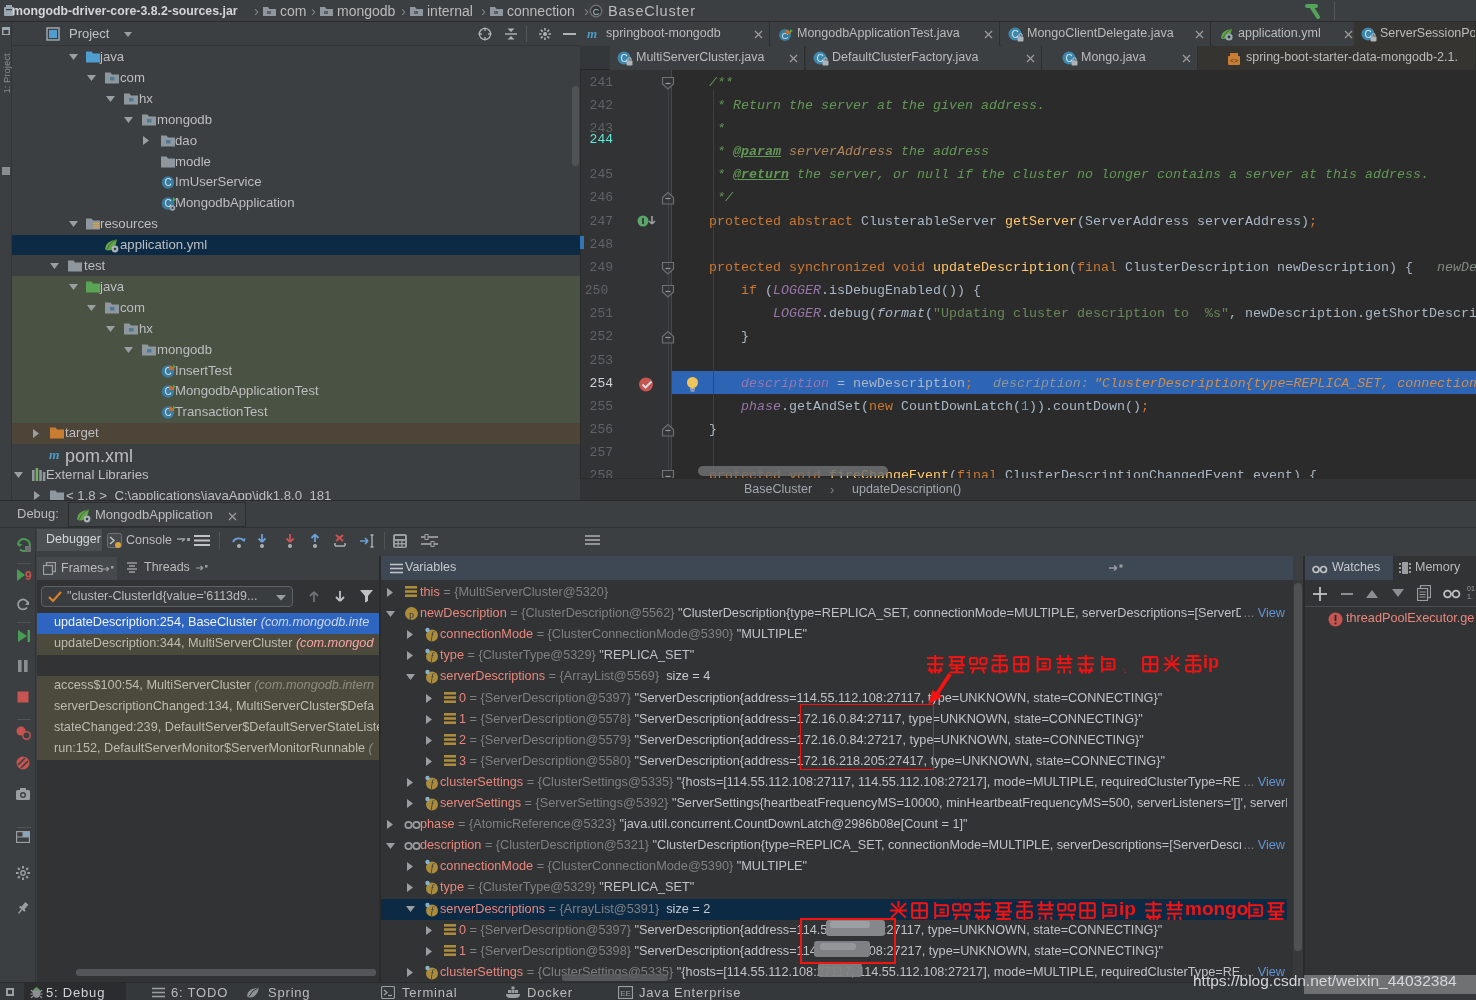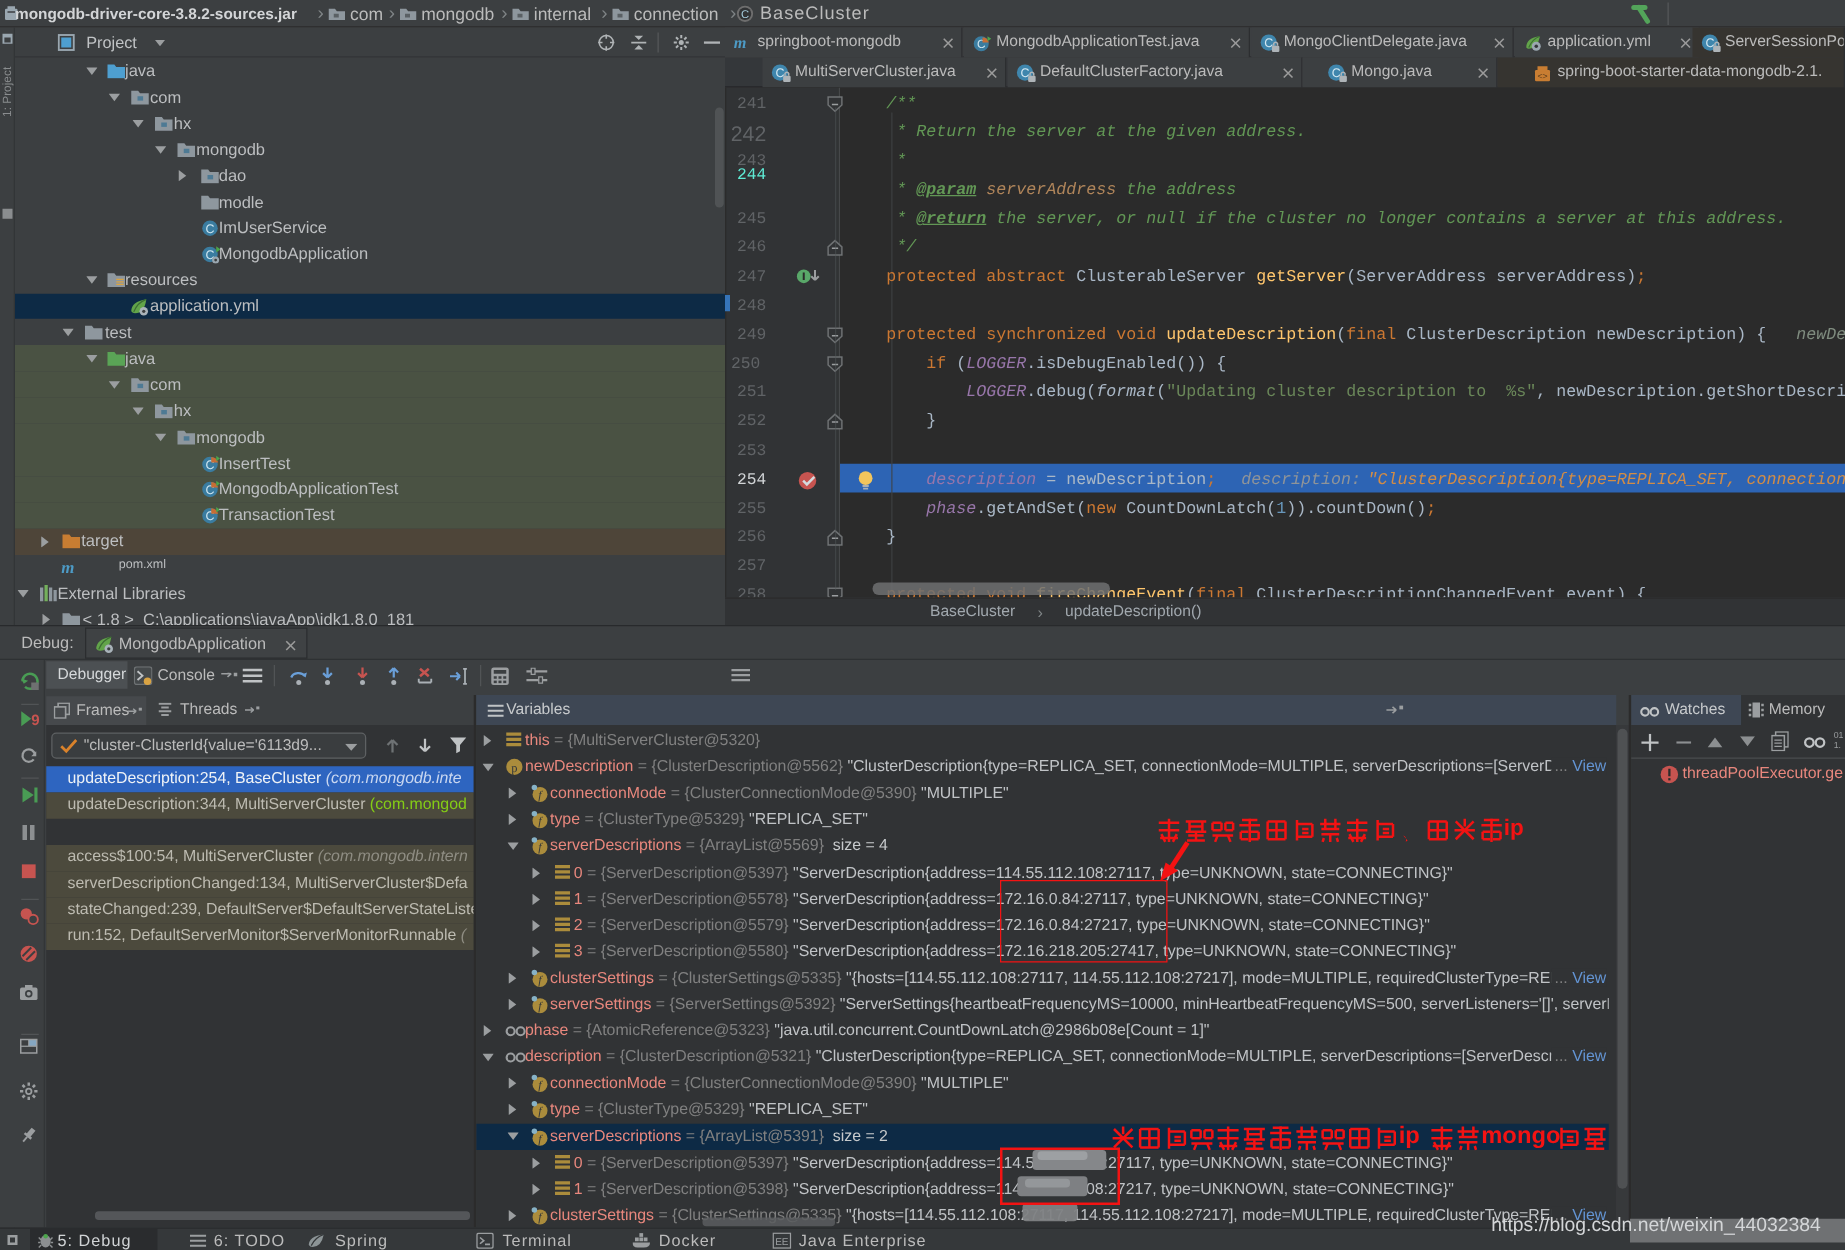--- a/index.html
+++ b/index.html
@@ -451,21 +451,21 @@
       <svg width="16" height="13" viewBox="0 0 16 13">
         <path d="M1,1.5h5.5l1.5,2H15v9H1z" fill="#c87d32"></path>
       </svg>
     </div>
 <div class="a" style="left:65px;top:425.2px;white-space:pre;font-size:13.2px;color:#bcbec0;">target</div>
 <div class="a" style="left:49px;top:447.1px;">
       <svg width="15" height="13" viewBox="0 0 15 13">
         <text x="0" y="11.5" font-size="13.5" font-style="italic" font-weight="bold" fill="#4d9bc6" font-family="Liberation Serif">m</text>
       </svg>
     </div>
-<div class="a" style="left:65px;top:446.1px;white-space:pre;font-size:10px;color:#bcbec0;margin-left:30px;">pom.xml</div>
+<div class="a" style="left:65px;top:446.1px;white-space:pre;font-size:18px;color:#bcbec0;">pom.xml</div>
 <div class="a" style="left:14px;top:471px;">
       <svg width="9" height="8" viewBox="0 0 9 8">
         <path d="M0,1h9l-4.5,6z" fill="#9b9ea0"></path>
       </svg>
     </div>
 <div class="a" style="left:31px;top:468px;">
       <svg width="15" height="14" viewBox="0 0 15 14">
         <g>
           <rect x="1" y="2" width="2.6" height="11" fill="#8e979e"></rect>
           <rect x="4.6" y="0" width="2.6" height="13" fill="#74b05c"></rect>
@@ -488,21 +488,21 @@
 <div class="a" style="left:66px;top:487.9px;white-space:pre;font-size:13.2px;color:#bcbec0;">&lt; 1.8 &gt;  C:\applications\javaApp\jdk1.8.0_181</div>
 <div class="a" style="left:572px;top:86px;width:7px;height:80px;background:#595c5e;border-radius:4px;opacity:.7;"></div>
 <div class="a" style="left:580px;top:70px;width:896px;height:408px;background:#2b2b2b;overflow:hidden;">
 <div class="a" style="left:1px;top:0px;width:90px;height:408px;background:#313335;"></div>
 <div class="a" style="left:91px;top:0px;width:1px;height:408px;background:#46484a;"></div>
 <div class="a" style="left:90px;top:0px;width:1px;height:408px;background:#4e5254;opacity:0;"></div>
 <div class="a" style="left:92px;top:301px;width:804px;height:23.2px;background:#2d64b4;"></div>
 <div class="a" style="left:133px;top:20px;width:1px;height:388px;background:#3f4244;opacity:.85;"></div>
 <div class="a" style="left:0px;top:166px;width:4px;height:13px;background:#3674b8;"></div>
 <div class="a" style="left:0px;top:4.5px;white-space:pre;width:33px;text-align:right;font-size:13px;color:#606366;font-family:'Liberation Mono',monospace;">241</div>
-<div class="a" style="left:0px;top:27.67px;white-space:pre;width:33px;text-align:right;font-size:17px;color:#606366;font-family:Liberation Sans, sans-serif;">242</div>
+<div class="a" style="left:0px;top:27.67px;white-space:pre;width:33px;text-align:right;font-size:13px;color:#606366;font-family:Liberation Mono, monospace;">242</div>
 <div class="a" style="left:0px;top:50.84px;white-space:pre;width:33px;text-align:right;font-size:13px;color:#606366;font-family:'Liberation Mono',monospace;">243</div>
 <div class="a" style="left:0px;top:62px;white-space:pre;width:33px;text-align:right;font-size:13px;color:#5eead4;font-family:'Liberation Mono',monospace;">244</div>
 <div class="a" style="left:0px;top:97.18px;white-space:pre;width:33px;text-align:right;font-size:13px;color:#606366;font-family:'Liberation Mono',monospace;">245</div>
 <div class="a" style="left:0px;top:120.35px;white-space:pre;width:33px;text-align:right;font-size:13px;color:#606366;font-family:'Liberation Mono',monospace;">246</div>
 <div class="a" style="left:0px;top:143.52px;white-space:pre;width:33px;text-align:right;font-size:13px;color:#606366;font-family:'Liberation Mono',monospace;">247</div>
 <div class="a" style="left:0px;top:166.69px;white-space:pre;width:33px;text-align:right;font-size:13px;color:#606366;font-family:'Liberation Mono',monospace;">248</div>
 <div class="a" style="left:0px;top:189.86px;white-space:pre;width:33px;text-align:right;font-size:13px;color:#606366;font-family:'Liberation Mono',monospace;">249</div>
 <div class="a" style="left:0px;top:213.03px;white-space:pre;width:33px;text-align:center;font-size:13px;color:#606366;font-family:'Liberation Mono',monospace;">250</div>
 <div class="a" style="left:0px;top:236.2px;white-space:pre;width:33px;text-align:right;font-size:13px;color:#606366;font-family:'Liberation Mono',monospace;">251</div>
 <div class="a" style="left:0px;top:259.37px;white-space:pre;width:33px;text-align:right;font-size:13px;color:#606366;font-family:'Liberation Mono',monospace;">252</div>
@@ -815,21 +815,21 @@
 <svg class="a" style="left:333px;top:589px" width="14" height="15">
       <path d="M7,2v10M7,12l-4,-4M7,12l4,-4" stroke="#c0c3c5" stroke-width="1.8" fill="none"></path>
     </svg>
 <svg class="a" style="left:359px;top:589px" width="15" height="14">
       <path d="M1,1h13l-5,6v5l-3,1.5v-6.5z" fill="#c0c3c5"></path>
     </svg>
 <div class="a" style="left:37px;top:612.5px;width:342px;height:21px;background:#2e65c0;overflow:hidden;">
 <div class="a" style="left:17px;top:2.5px;white-space:pre;font-size:12.7px;color:#eef2f6;">updateDescription:254, BaseCluster <span style="font-style:italic;color:#c9d7f0;">(com.mongodb.inte</span></div>
 </div>
 <div class="a" style="left:37px;top:633.5px;width:342px;height:21px;background:#4c4a3d;overflow:hidden;">
-<div class="a" style="left:17px;top:2.5px;white-space:pre;font-size:12.7px;color:#bdbbb1;">updateDescription:344, MultiServerCluster <span style="color:#84cc16;">(com.mongod</span></div>
+<div class="a" style="left:17px;top:2.5px;white-space:pre;font-size:12.7px;color:#bdbbb1;">updateDescription:344, MultiServerCluster <span style="font-style:italic;color:#fca5a5;">(com.mongod</span></div>
 </div>
 <div class="a" style="left:37px;top:675.5px;width:342px;height:21px;background:#4c4a3d;overflow:hidden;">
 <div class="a" style="left:17px;top:2.5px;white-space:pre;font-size:12.7px;color:#bdbbb1;">access$100:54, MultiServerCluster <span style="font-style:italic;color:#8f8d83;">(com.mongodb.intern</span></div>
 </div>
 <div class="a" style="left:37px;top:696.5px;width:342px;height:21px;background:#4c4a3d;overflow:hidden;">
 <div class="a" style="left:17px;top:2.5px;white-space:pre;font-size:12.7px;color:#bdbbb1;">serverDescriptionChanged:134, MultiServerCluster$Defa<span style="font-style:italic;color:#8f8d83;"></span></div>
 </div>
 <div class="a" style="left:37px;top:717.5px;width:342px;height:21px;background:#4c4a3d;overflow:hidden;">
 <div class="a" style="left:17px;top:2.5px;white-space:pre;font-size:12.7px;color:#bdbbb1;">stateChanged:239, DefaultServer$DefaultServerStateListe<span style="font-style:italic;color:#8f8d83;"></span></div>
 </div>

